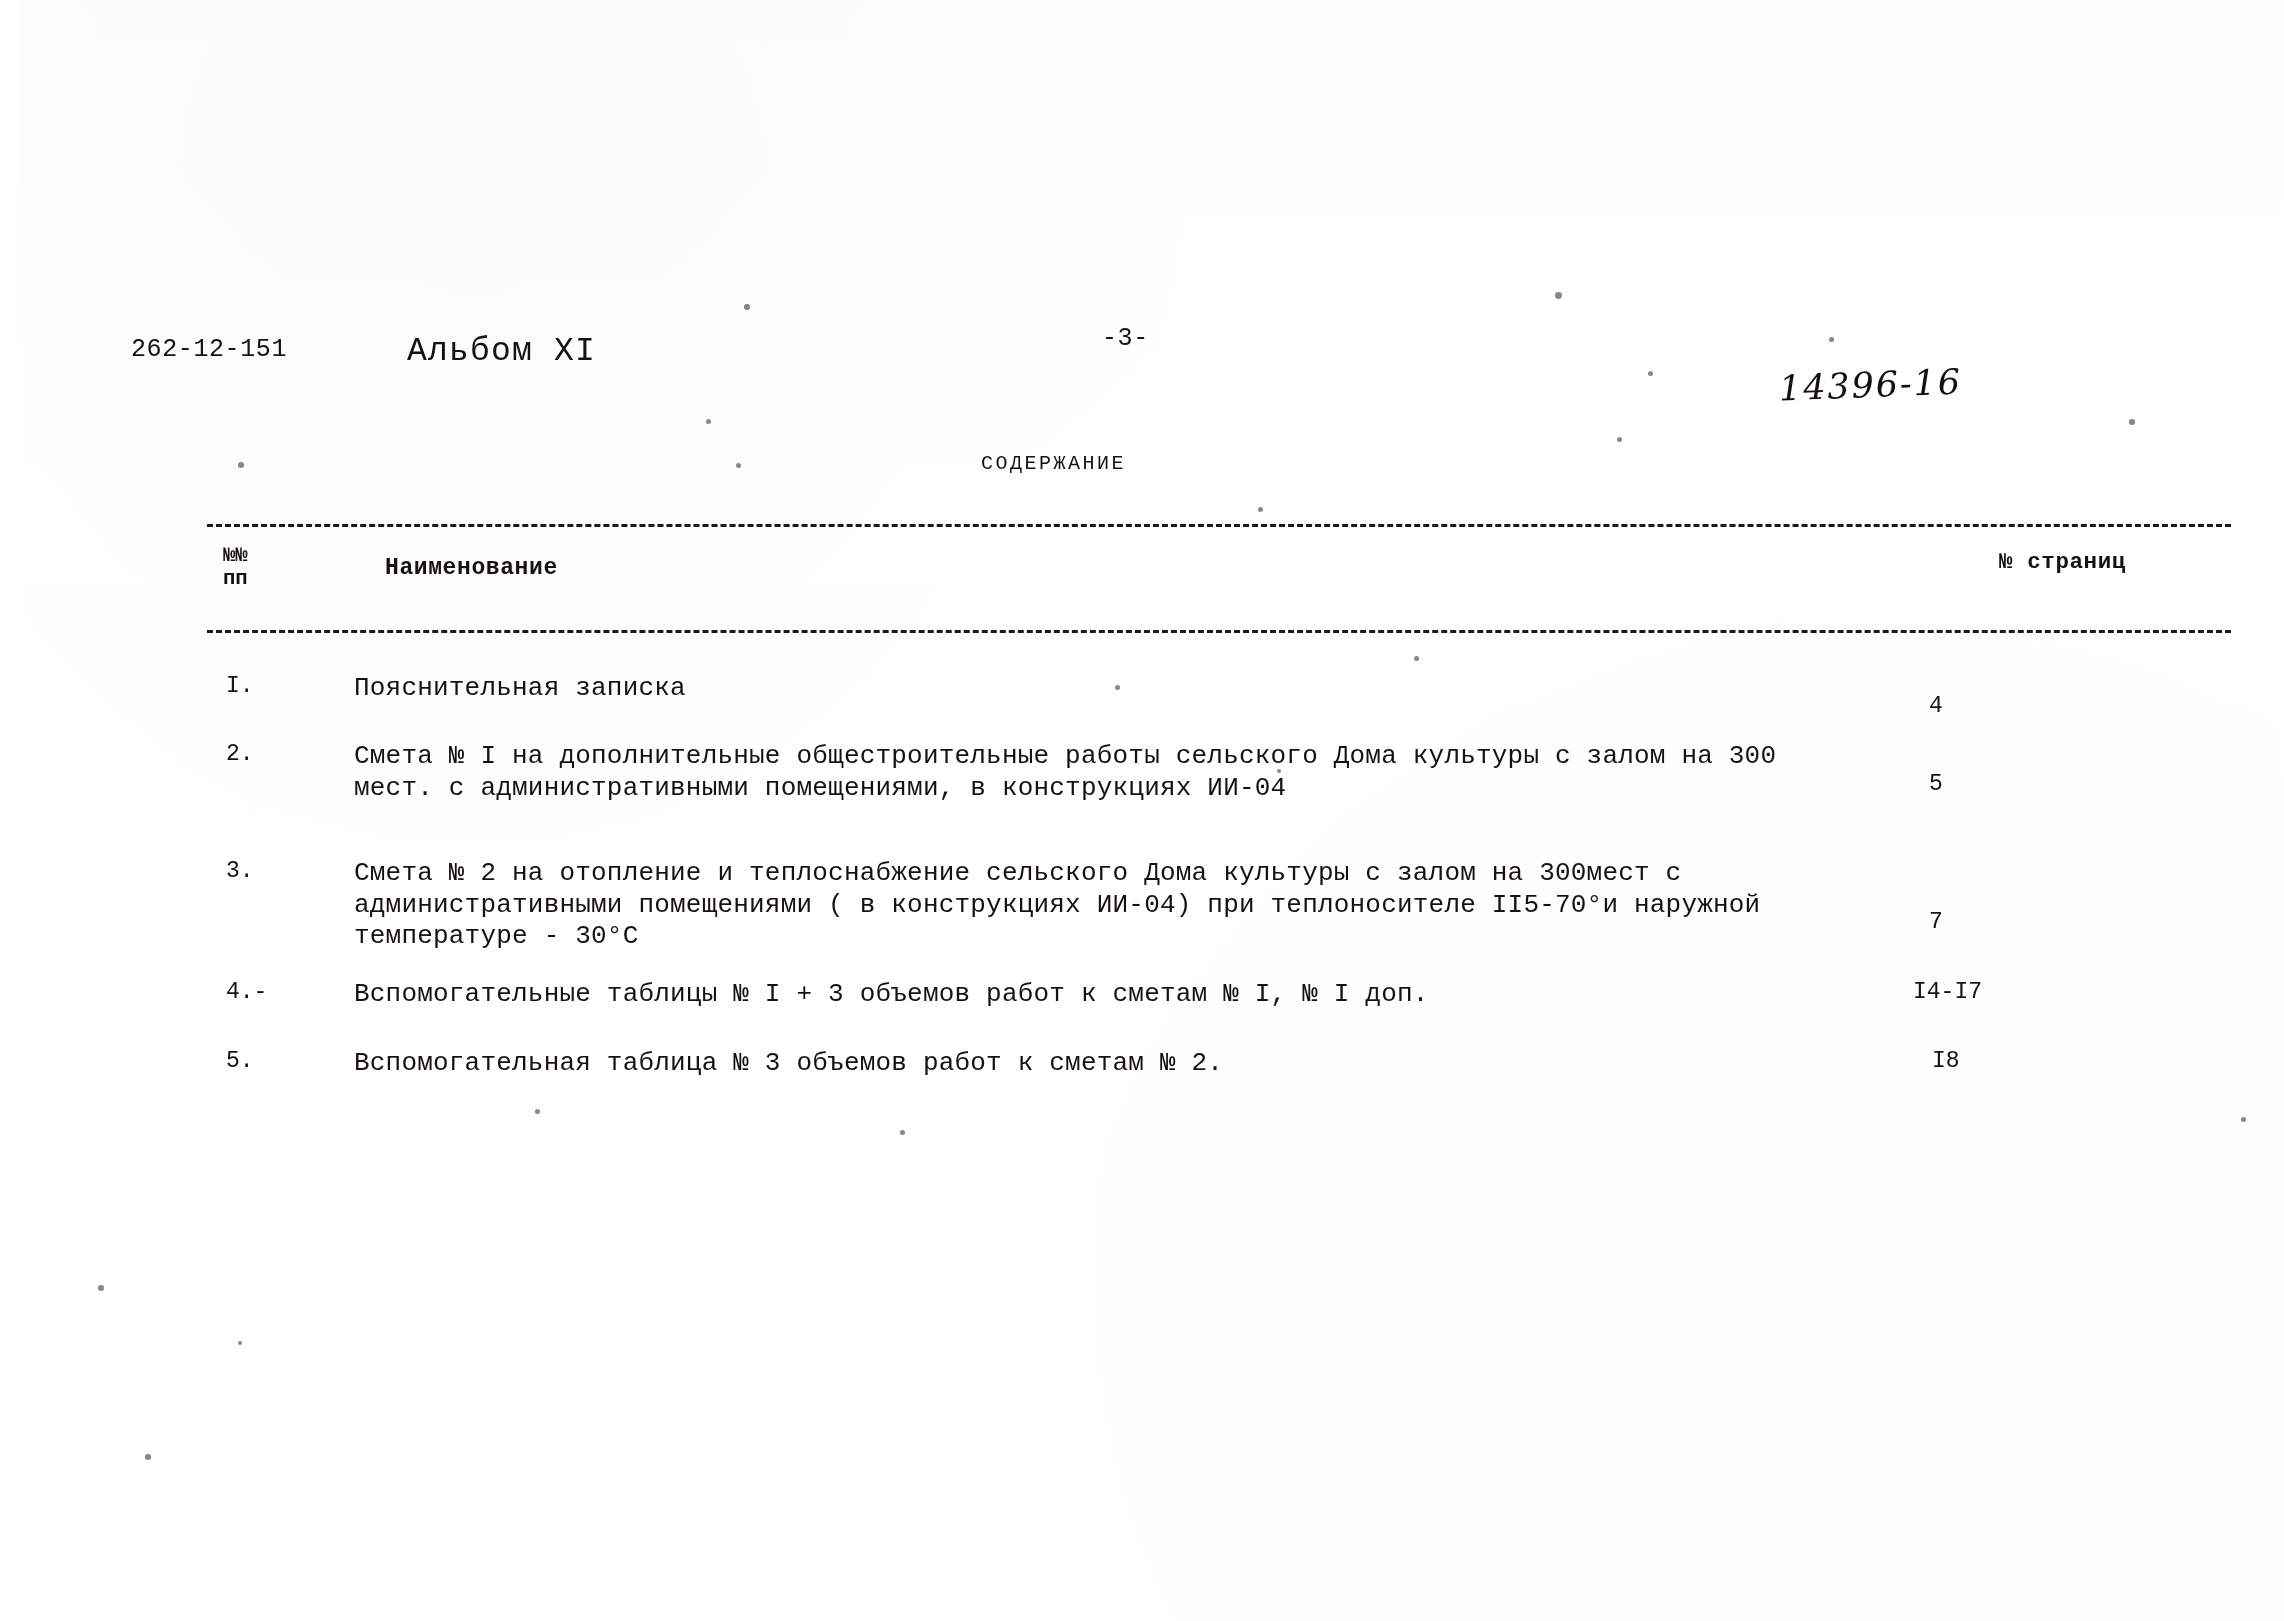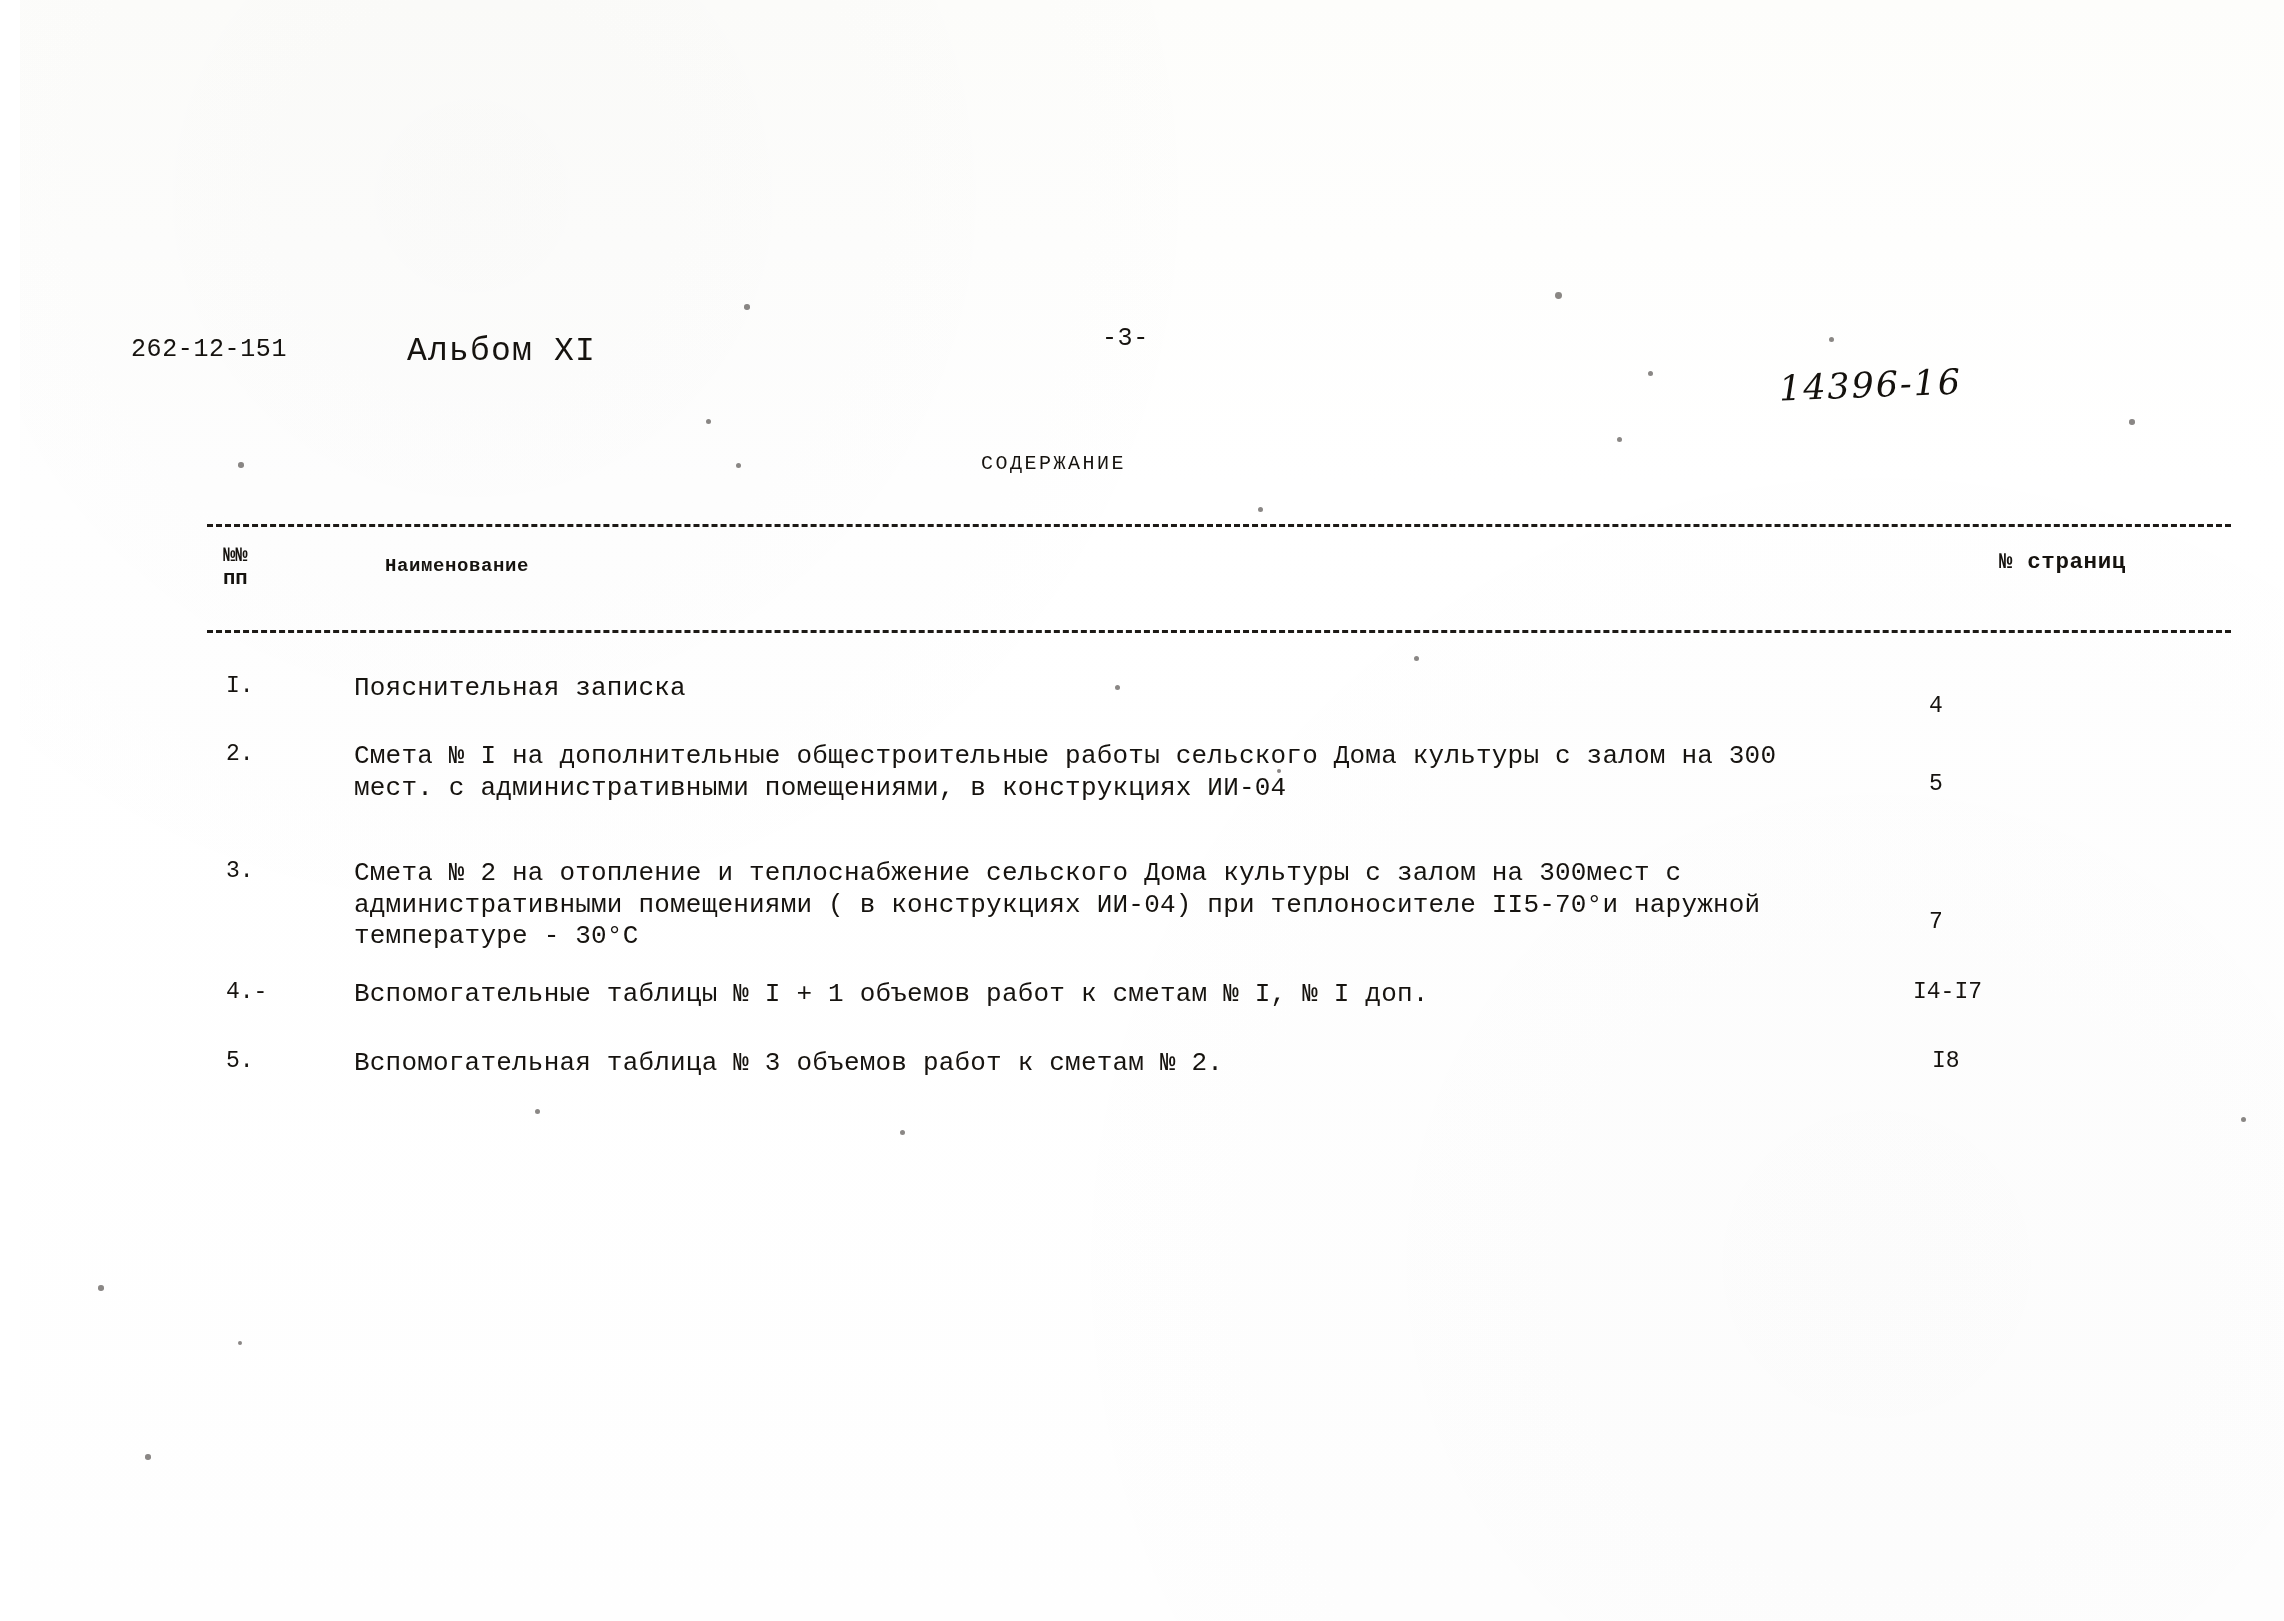--- a/index.html
+++ b/index.html
@@ -102,21 +102,21 @@
     line-height: 1.12;
     text-align: center;
     white-space: nowrap;
     font-weight: bold;
   }
 
   .th-name {
     position: absolute;
     left: 365px;
     top: 555px;
-    font-size: 19px;
+    font-size: 23px;
     letter-spacing: 0.6px;
     white-space: nowrap;
     font-weight: bold;
   }
 
   .th-pages {
     position: absolute;
     left: 1956px;
     top: 549px;
     font-size: 22.5px;
@@ -224,21 +224,21 @@
   </div>
 
   <div class="toc-row" id="row-3">
     <div class="toc-no">3.</div>
     <div class="toc-text">Смета № 2 на отопление и теплоснабжение сельского Дома культуры с залом на 300мест с административными помещениями ( в конструкциях ИИ-04) при теплоносителе II5-70°и наружной температуре - 30°С</div>
     <div class="toc-pages">7</div>
   </div>
 
   <div class="toc-row" id="row-4">
     <div class="toc-no">4.-</div>
-    <div class="toc-text">Вспомогательные таблицы № I + 1 объемов работ к сметам № I, № I доп.</div>
+    <div class="toc-text">Вспомогательные таблицы № I + 3 объемов работ к сметам № I, № I доп.</div>
     <div class="toc-pages">I4-I7</div>
   </div>
 
   <div class="toc-row" id="row-5">
     <div class="toc-no">5.</div>
     <div class="toc-text">Вспомогательная таблица № 3 объемов работ к сметам № 2.</div>
     <div class="toc-pages">I8</div>
   </div>
 
 </div>

